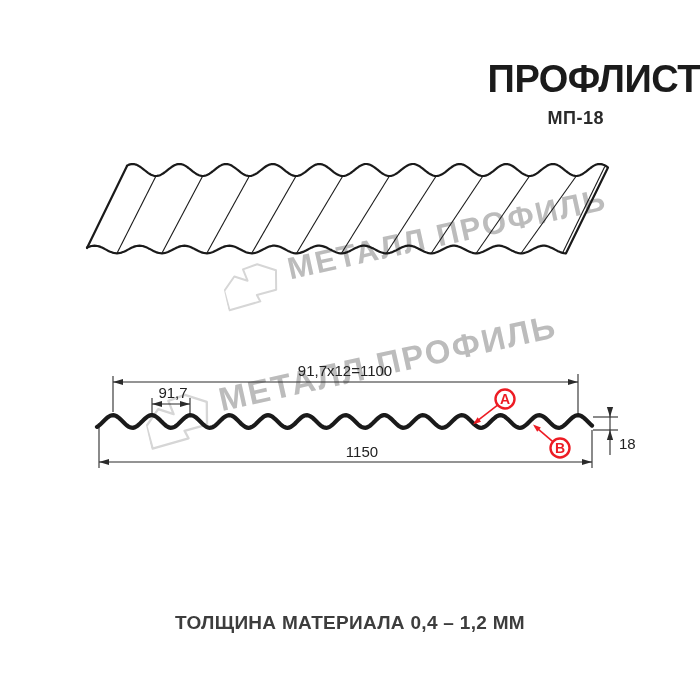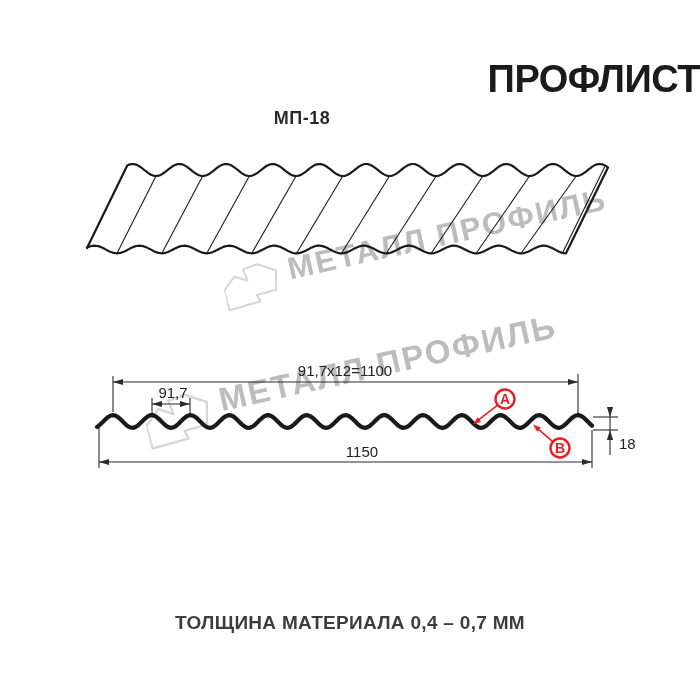--- a/index.html
+++ b/index.html
@@ -1,21 +1,21 @@
 <!DOCTYPE html>
 <html><head>
 <meta charset="utf-8">
 <style>
   *{margin:0;padding:0;box-sizing:border-box}
   html,body{width:700px;height:700px}
   body{background:#fff;font-family:"Liberation Sans",sans-serif;position:relative;overflow:hidden;
        --accent:#ed1c24;--line:#1a1a1a;--wm:#bcbcbc;--wm-light:#d6d6d6}
   .title{position:absolute;top:58px;left:0;width:700px;text-align:right;
          font-size:38px;font-weight:700;color:#1b1b1b;letter-spacing:-0.5px}
-  .subtitle{position:absolute;top:108px;left:0;width:604px;text-align:center;
+  .subtitle{position:absolute;top:108px;left:0;width:604px;text-align:right;
          font-size:18px;font-weight:700;color:#2a2a2a;letter-spacing:0.5px}
   .footer{position:absolute;top:612px;left:0;width:700px;text-align:center;
          font-size:19px;font-weight:700;color:#3d3d3d;letter-spacing:0.3px}
   svg.layer{position:absolute;overflow:visible}
   #iso-svg{left:80px;top:150px;width:540px;height:170px;z-index:2}
   #dim-svg{left:85px;top:358px;width:570px;height:120px;z-index:2}
   .edge{fill:none;stroke:var(--line);stroke-width:2.2;stroke-linecap:round;stroke-linejoin:round}
   .thin{fill:none;stroke:var(--line);stroke-width:1.1}
   .thick{fill:none;stroke:var(--line);stroke-width:4.2;stroke-linecap:round}
   #dim-svg line{stroke:#2b2b2b;stroke-width:1.1}
@@ -117,13 +117,13 @@
     <text class="redtext mid" x="420" y="46">A</text>
   </g>
   <g>
     <line class="red" x1="467.8" y1="83.7" x2="450" y2="68.3"></line>
     <polygon class="redfill" points="448,66.5 455.9,69.6 452.2,73.8"></polygon>
     <circle class="red" cx="475" cy="90" r="9.5"></circle>
     <text class="redtext mid" x="475" y="95">B</text>
   </g>
 </svg>
 
-<div class="footer">ТОЛЩИНА МАТЕРИАЛА 0,4 – 0,7 ММ</div>
+<div class="footer">ТОЛЩИНА МАТЕРИАЛА 0,4 – 1,2 ММ</div>
 
 </body></html>

